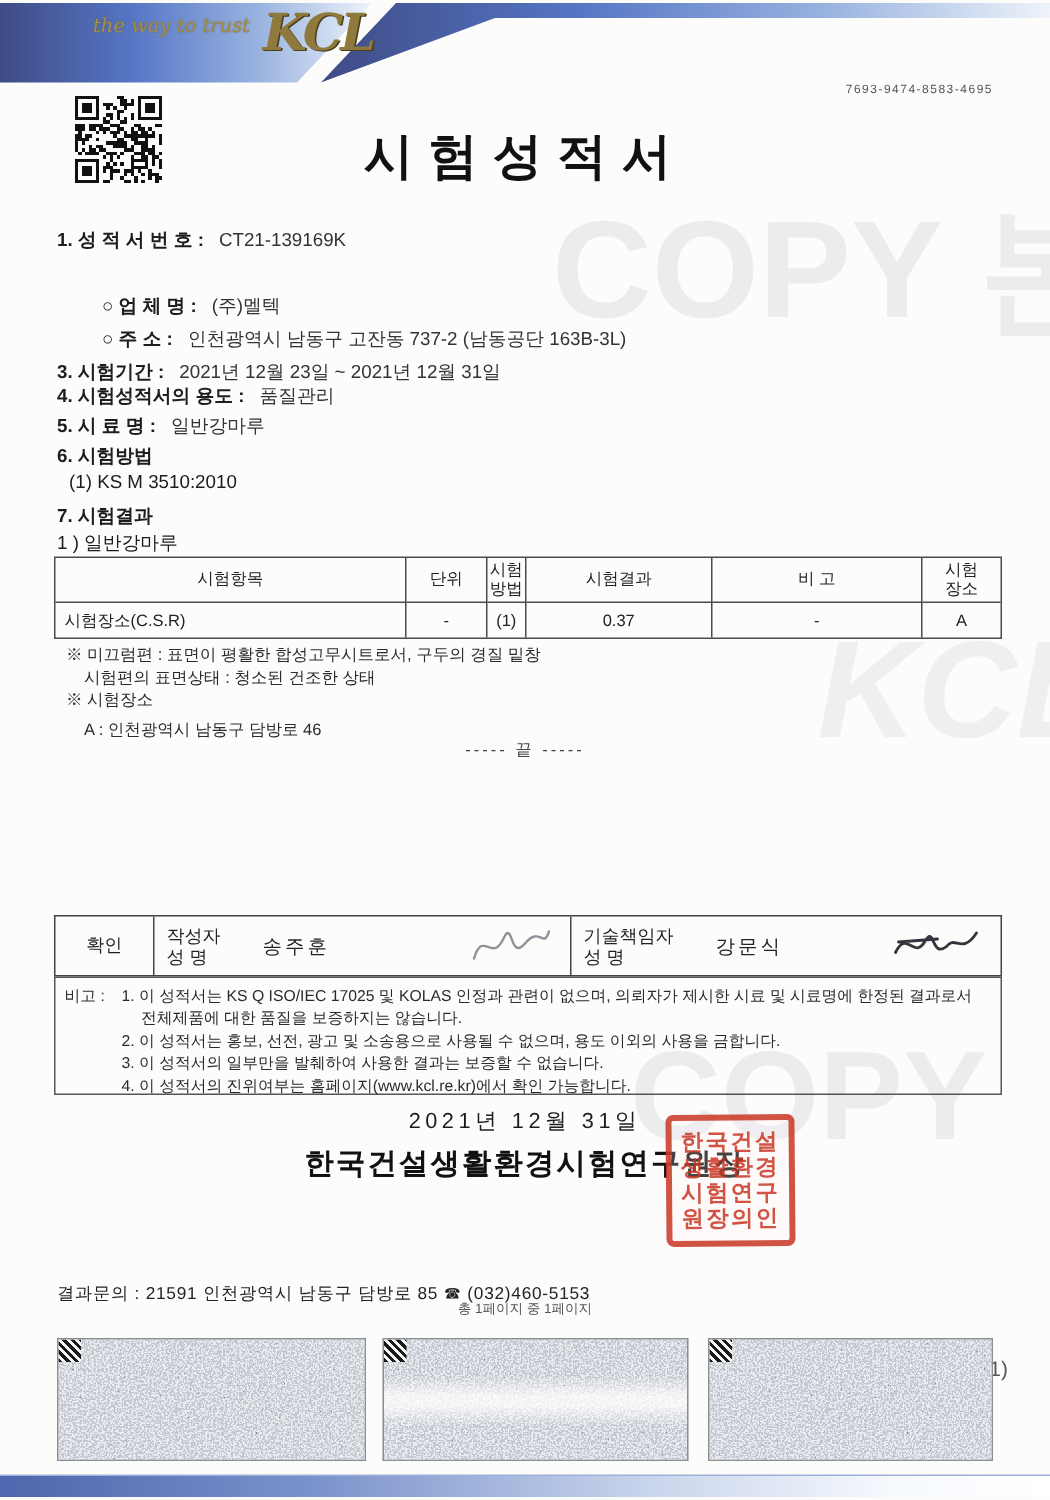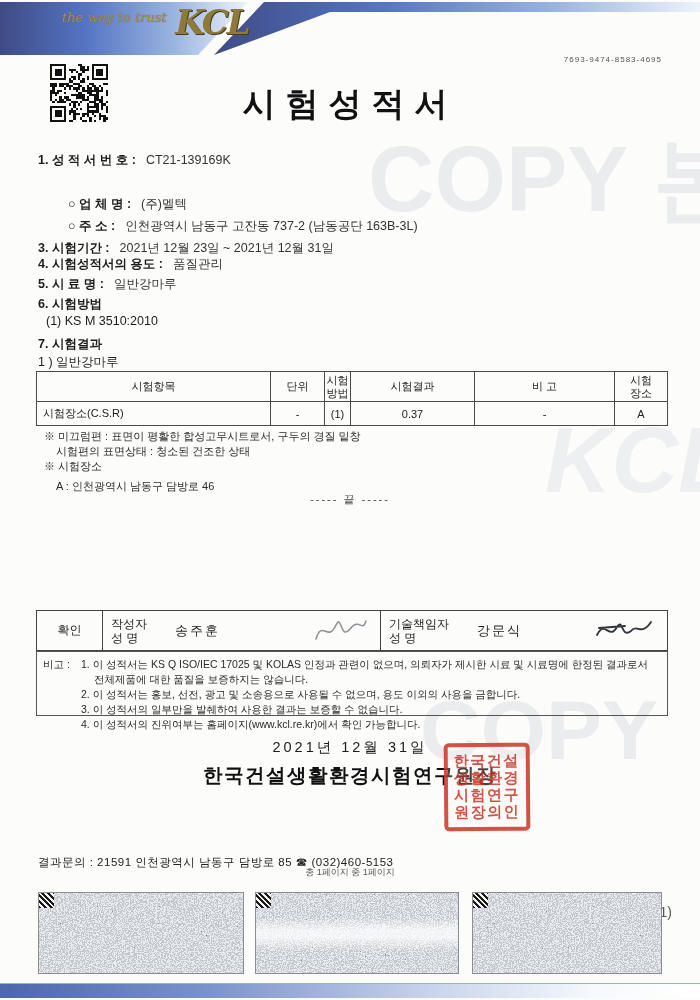--- a/index.html
+++ b/index.html
@@ -54,21 +54,21 @@
            border:1.5px solid #444;box-sizing:border-box;display:grid;
            grid-template-columns:66px 278px 1fr;z-index:2;background:transparent;}
   .signoff .cell{border-right:1px solid #444;display:flex;align-items:center;font-size:12px;}
   .signoff .cell:last-child{border-right:none;}
   .confirm{justify-content:center;font-size:13px;}
   .roleblock{padding-left:8px;position:relative;}
   .rolelab{font-size:12px;line-height:14px;white-space:pre-line;}
   .signame{font-size:13px;margin-left:28px;letter-spacing:2px;}
   .sig-svg{position:absolute;right:10px;top:4px;}
   
-  .remarks{position:absolute;top:651px;left:36px;width:632px;height:65px;border:1px solid #555;
+  .remarks{position:absolute;top:651px;left:36px;width:632px;height:79px;border:1px solid #555;
            box-sizing:border-box;display:flex;padding:5px 6px 4px 6px;z-index:2;font-size:10.5px;
            line-height:15px;color:#2a2a2a;}
   .remarks .rlab{width:38px;flex:none;}
   .remarks .ritems{flex:1;}
   .remarks .ritem{padding-left:13px;text-indent:-13px;}
   
   .issue-date{position:absolute;top:738px;left:0;right:0;text-align:center;font-size:14.5px;
               letter-spacing:3px;color:#1c1c1c;}
   .issue-org{position:absolute;top:762px;left:0;right:0;text-align:center;font-size:19.5px;
              font-weight:bold;letter-spacing:1.5px;color:#111;}

